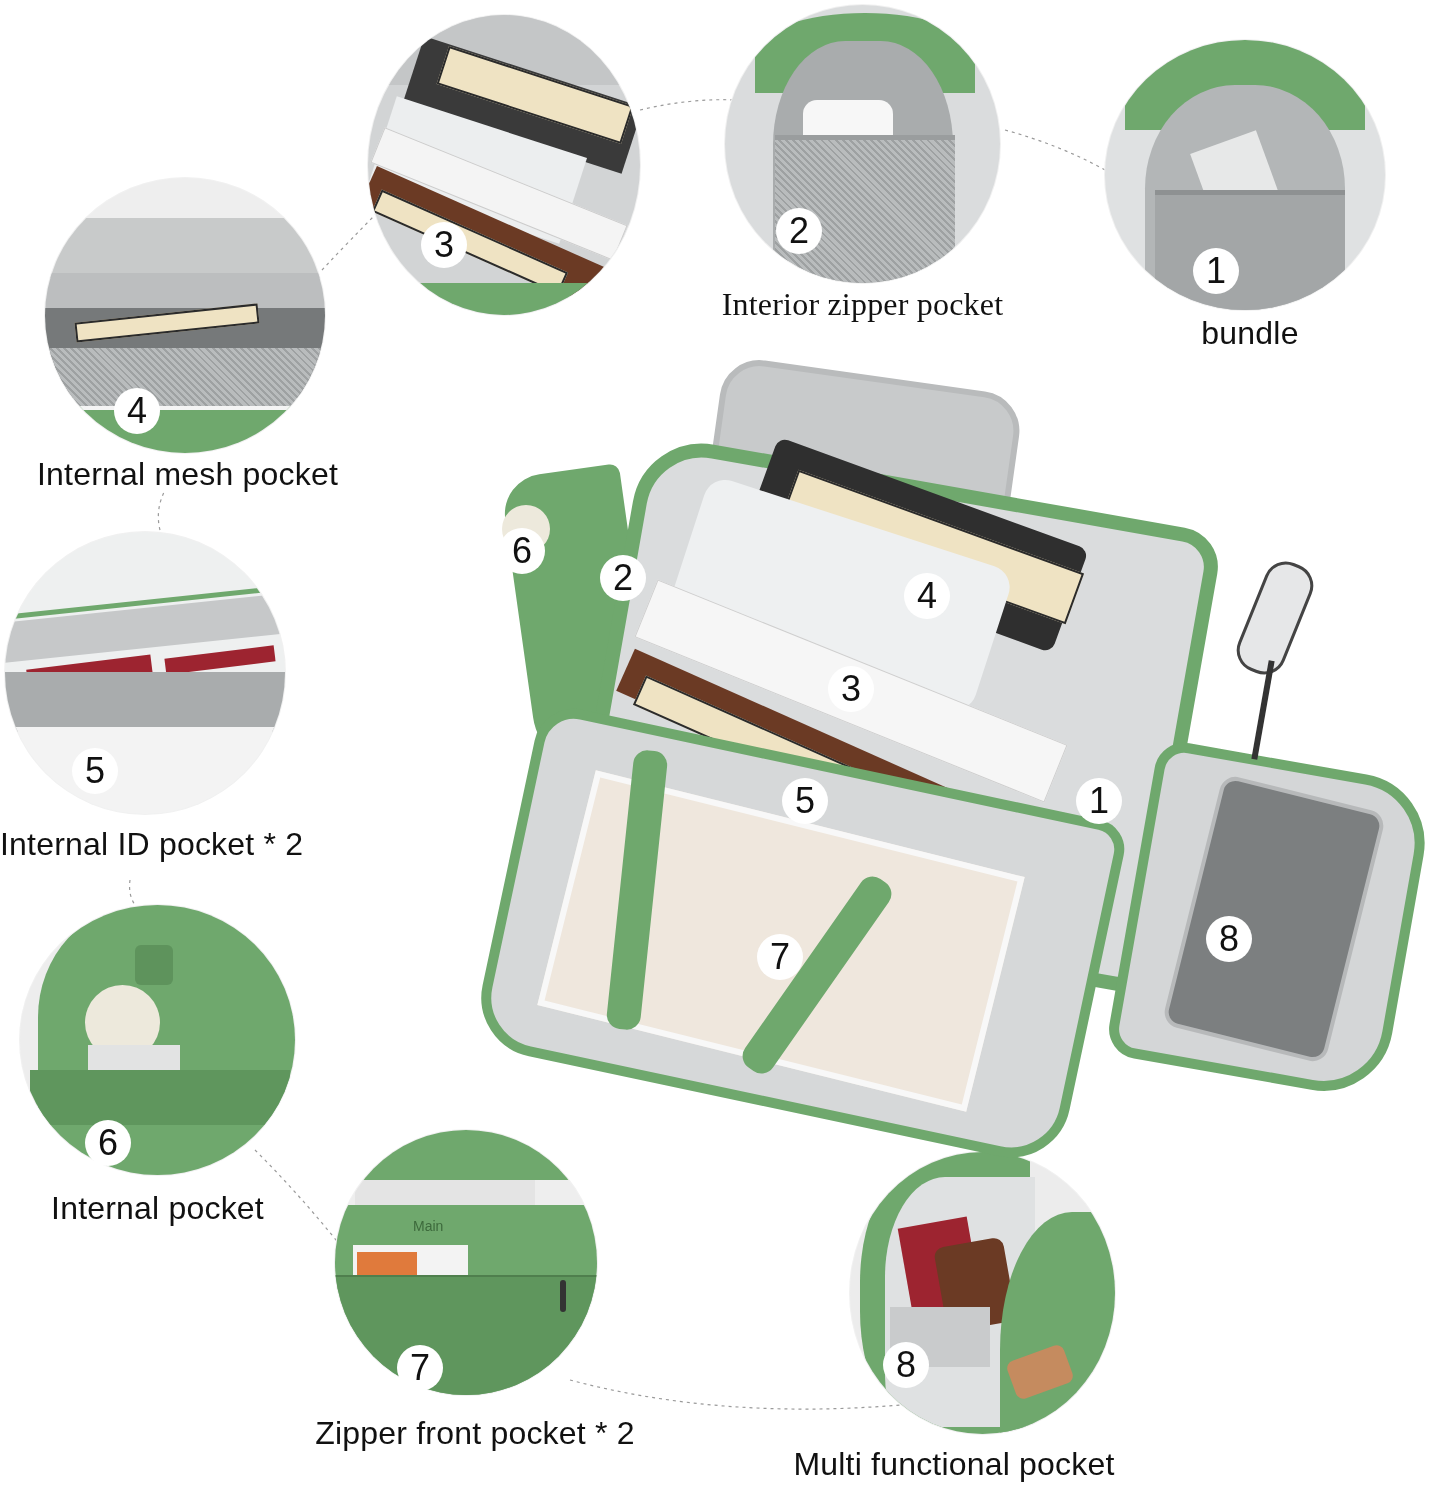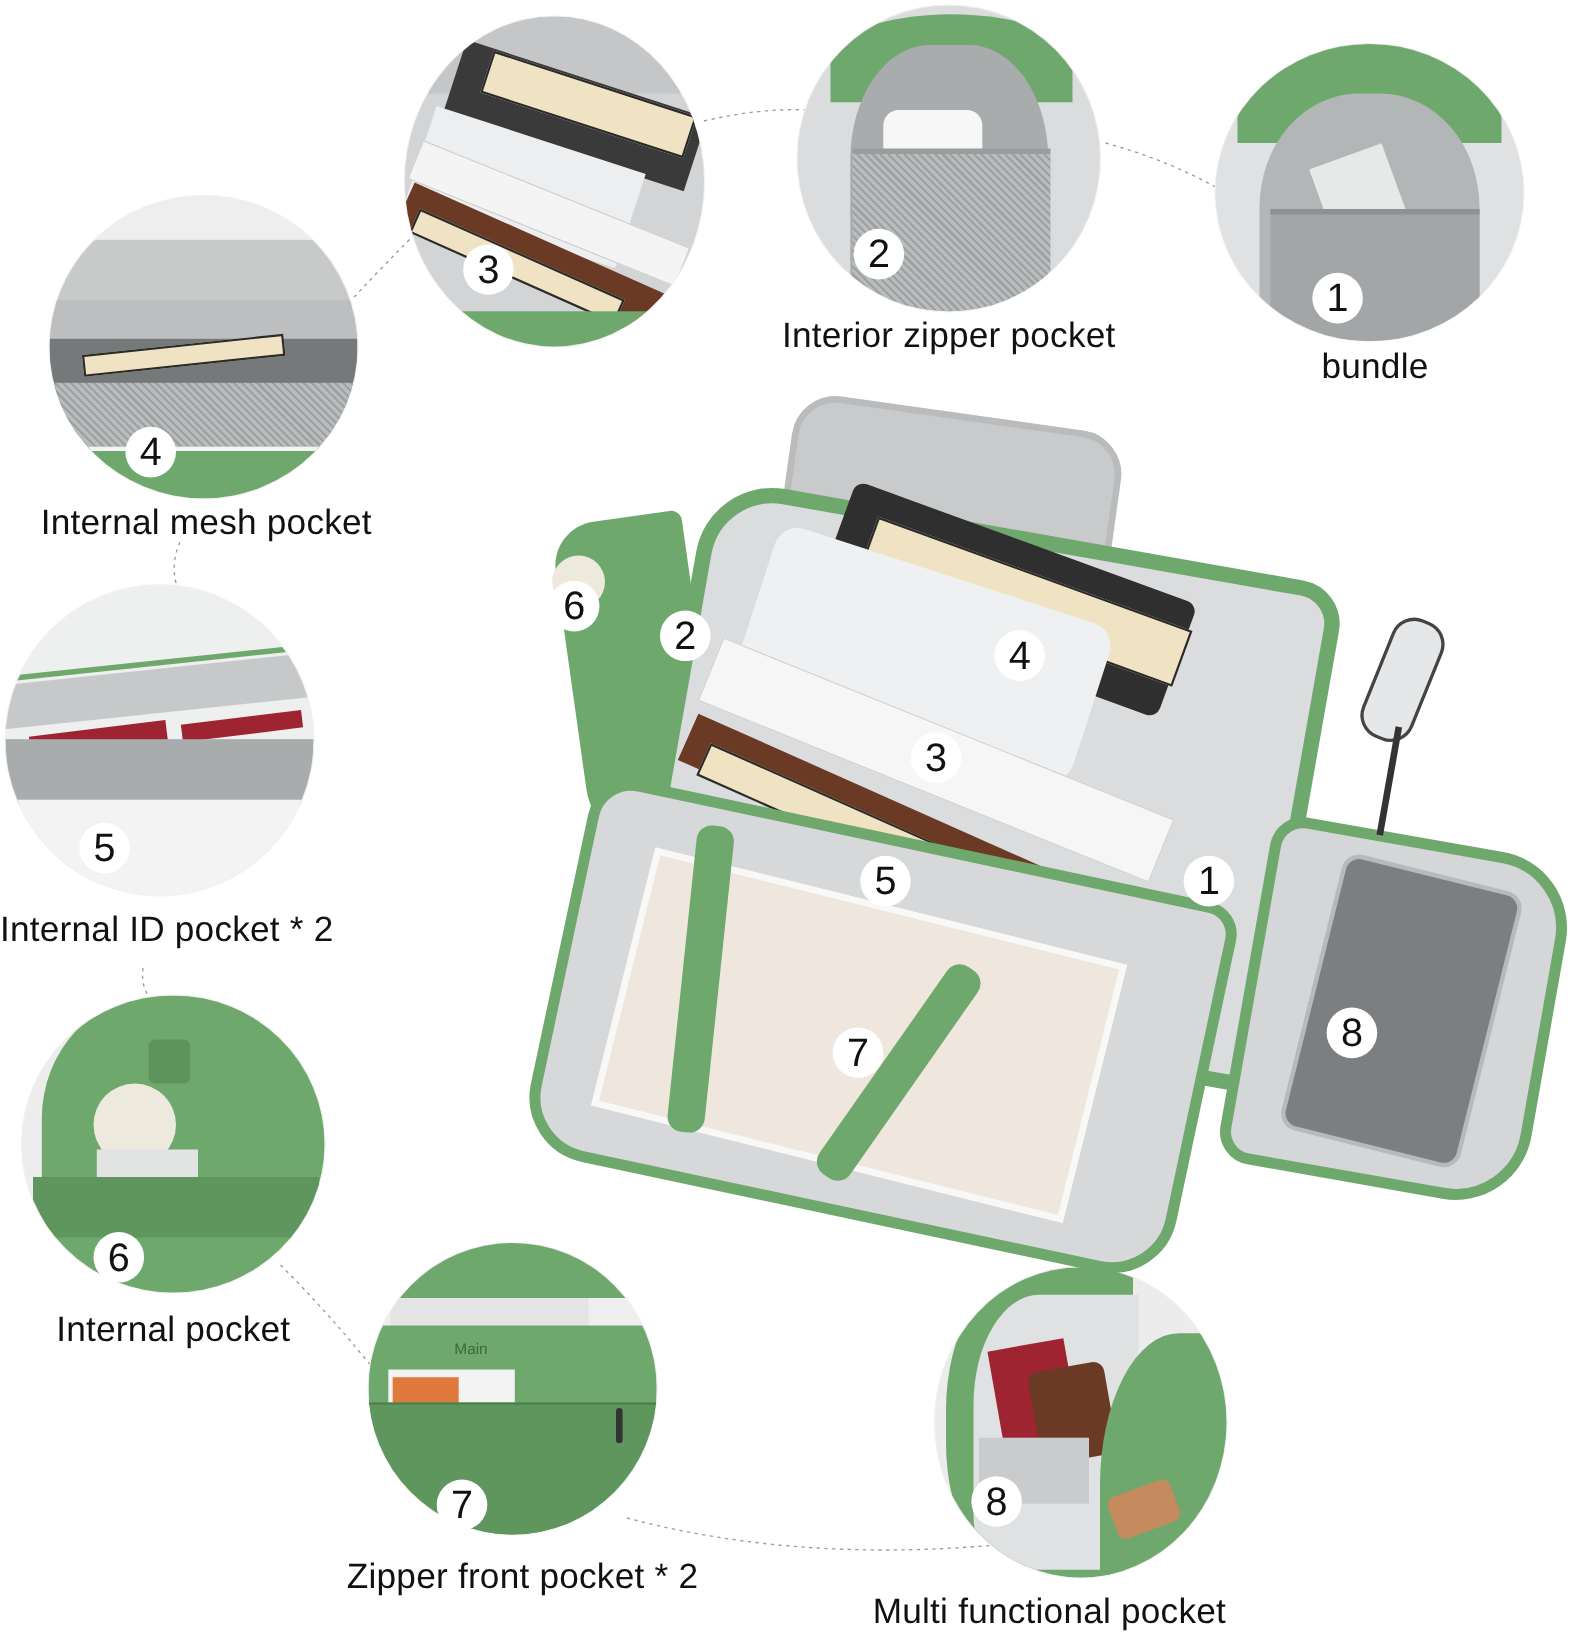--- a/index.html
+++ b/index.html
@@ -50,21 +50,21 @@
 <div class="caption" style="left:395px;top:298px;width:225px;">
 </div>
 
 <div class="circle" style="left:725px;top:5px;width:275px;height:278px;background:#dadcdd;">
   <div class="abs green" style="left:30px;top:8px;width:220px;height:80px;border-radius:50% 50% 0 0;"></div>
   <div class="abs" style="left:48px;top:36px;width:180px;height:260px;background:#a9acad;border-radius:40% 40% 0 0;"></div>
   <div class="abs white" style="left:78px;top:95px;width:90px;height:70px;border-radius:14px;"></div>
   <div class="abs mesh" style="left:50px;top:130px;width:180px;height:160px;border-top:5px solid #9a9d9e;"></div>
 </div>
 <div class="badge" style="left:776px;top:208px;">2</div>
-<div class="caption" style="left:690px;top:284px;width:345px;">
+<div class="caption" style="left:690px;top:284px;width:345px;font-family:Liberation Serif, serif;">
   <div>Interior zipper pocket</div>
 </div>
 
 <div class="circle" style="left:1105px;top:40px;width:280px;height:270px;background:#dfe1e2;">
   <div class="abs green" style="left:20px;top:0;width:240px;height:90px;border-radius:50% 50% 0 0;"></div>
   <div class="abs" style="left:40px;top:45px;width:200px;height:230px;background:#b3b6b7;border-radius:45% 45% 0 0;"></div>
   <div class="abs white" style="left:95px;top:100px;width:70px;height:70px;background:#e7e8e8;transform:rotate(-20deg);"></div>
   <div class="abs" style="left:50px;top:150px;width:190px;height:140px;background:#a3a6a7;border-top:5px solid #8e9192;"></div>
 </div>
 <div class="badge" style="left:1193px;top:248px;">1</div>

